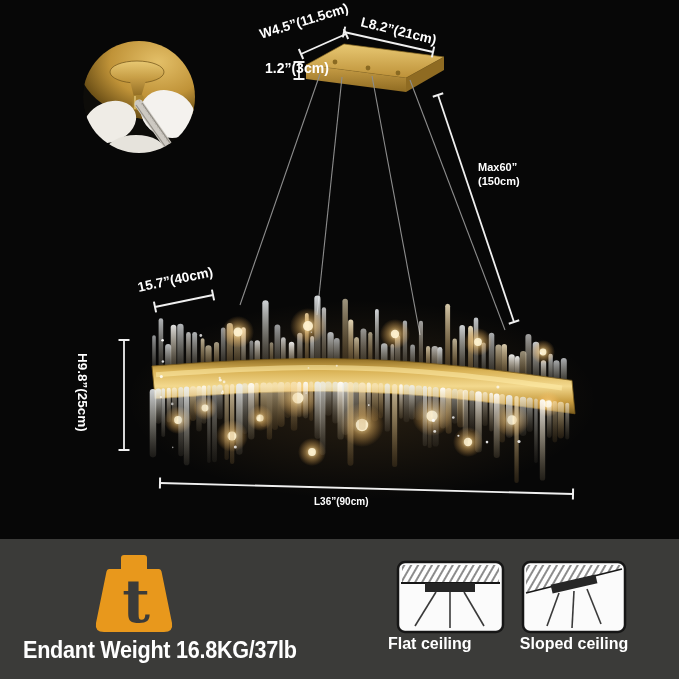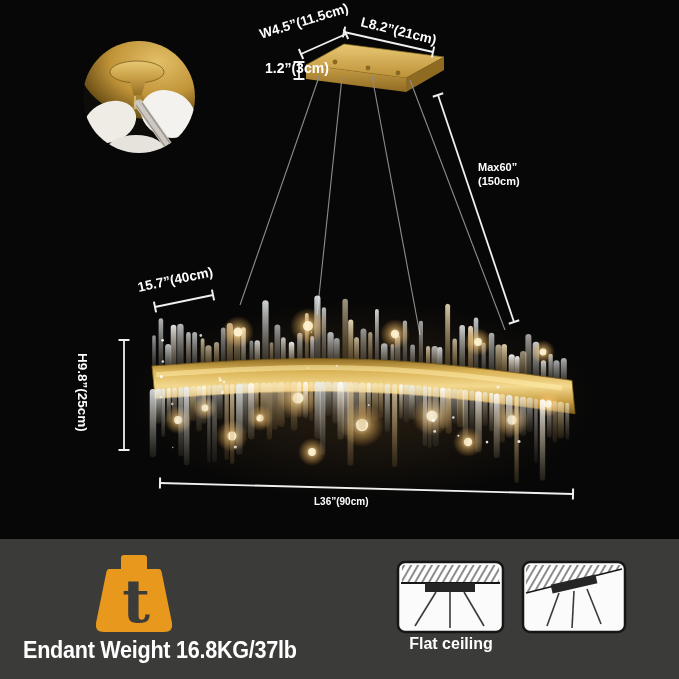--- a/index.html
+++ b/index.html
@@ -15,21 +15,21 @@
   #inset-caption{left:64px;top:162px;width:156px;text-align:center;font-size:13.5px;line-height:1.18;}
   #w-label{left:260px;top:27px;font-size:13.5px;}
   #l-label{left:361px;top:14px;font-size:13.5px;}
   #t-label{left:229px;top:60px;font-size:14px;margin-left:36px;}
   #max-label{left:478px;top:161px;font-size:11px;line-height:1.25;}
   #depth-label{left:138px;top:280px;font-size:13.5px;}
   #h-label{left:90px;top:353px;font-size:13.5px;}
   #len-label{left:314px;top:496px;font-size:10px;}
   #weight-text{left:23px;top:636px;font-size:24px;letter-spacing:-0.3px;
                transform:scaleX(0.9);transform-origin:left top;}
-  #flat-label{left:388px;top:634px;width:126px;text-align:center;font-size:16px;}
+  #flat-label{left:388px;top:634px;width:126px;text-align:left;font-size:16px;}
   #sloped-label{left:510px;top:634px;width:128px;text-align:center;font-size:16px;}
   svg{position:absolute;left:0;top:0;}
 </style>
 </head>
 <body>
 
 <div class="stage">
 
 <svg width="679" height="679" viewBox="0 0 679 679">
   <defs>
@@ -382,14 +382,15 @@
 <div class="lbl rot-ccw17" id="w-label">W4.5”(11.5cm)</div>
 <div class="lbl rot-cw14" id="l-label">L8.2”(21cm)</div>
 <div class="lbl" id="t-label">1.2”(3cm)</div>
 <div class="lbl pre" id="max-label">Max60”
 (150cm)</div>
 <div class="lbl rot-ccw12" id="depth-label">15.7”(40cm)</div>
 <div class="lbl rot-cw90" id="h-label">H9.8”(25cm)</div>
 <div class="lbl" id="len-label">L36”(90cm)</div>
 <div class="lbl" id="weight-text">Endant Weight 16.8KG/37lb</div>
 <div class="lbl" id="flat-label">Flat ceiling</div>
+<div class="lbl" id="sloped-label">Sloped ceiling</div>
 
 </div>
 
 </body></html>

